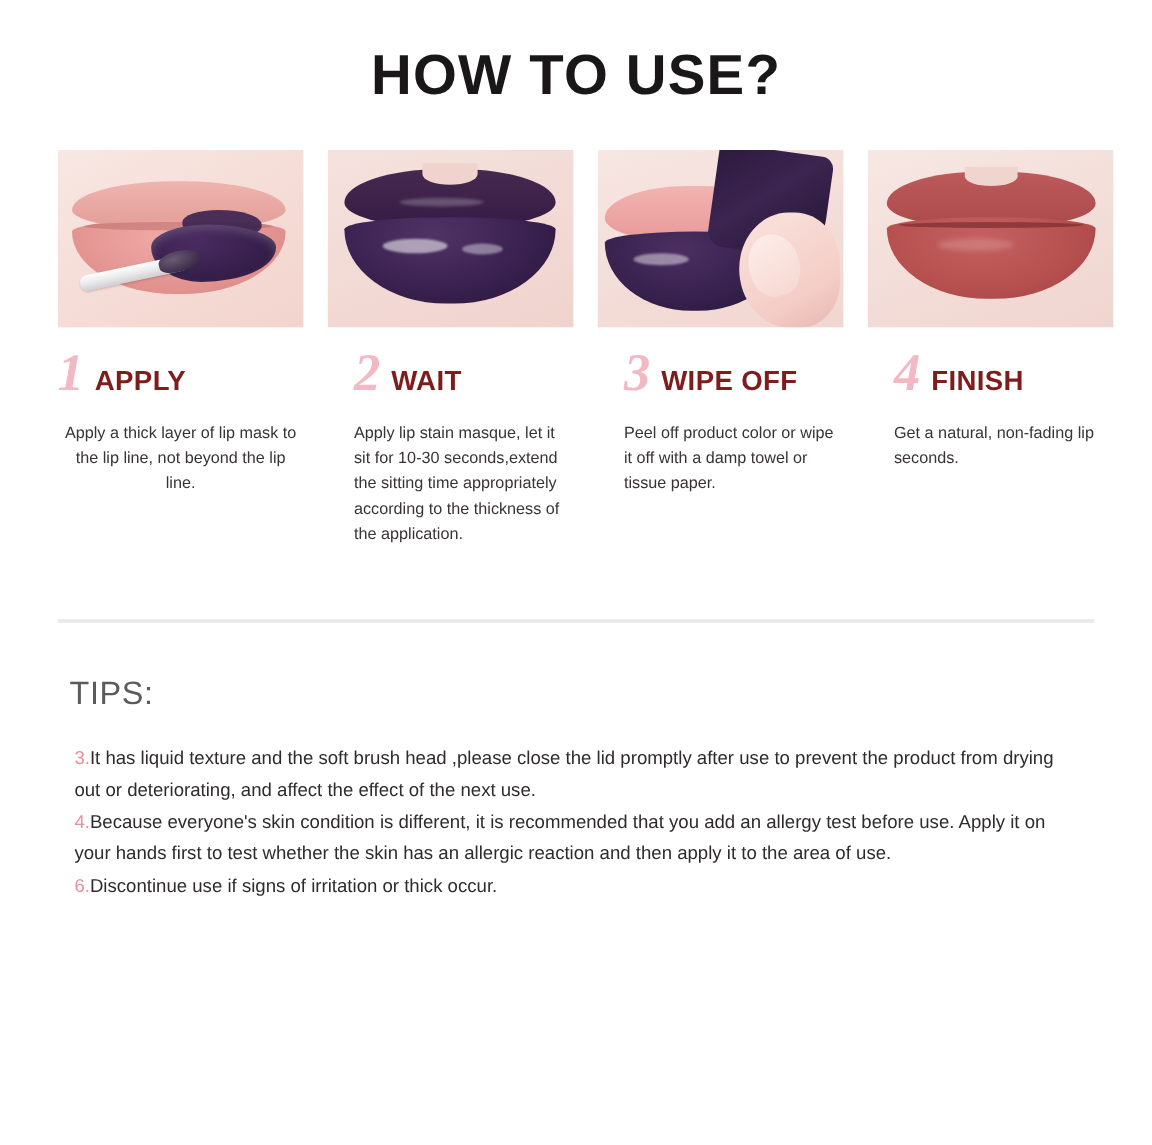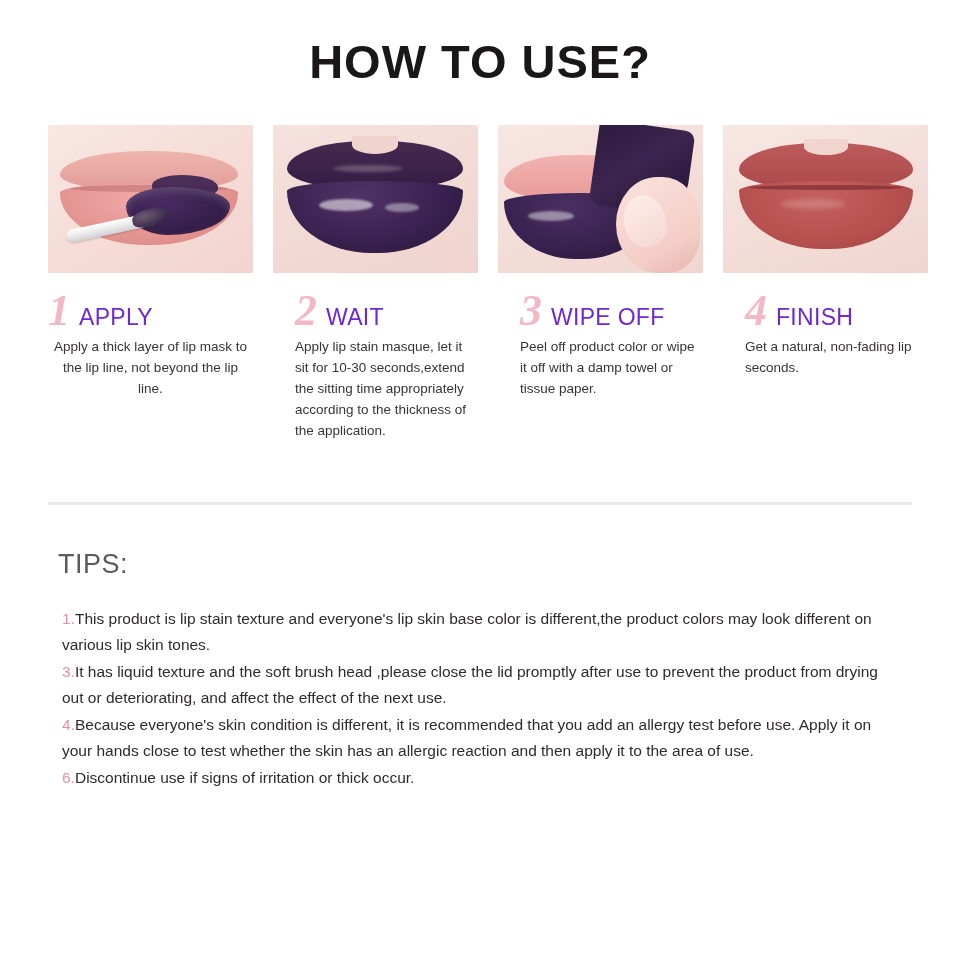--- a/index.html
+++ b/index.html
@@ -57,29 +57,29 @@
     font-family: "Liberation Serif", serif;
     font-style: italic;
     font-size: 44px;
     font-weight: bold;
     color: #f2b9c4;
     line-height: 0.9;
     margin-right: 9px;
   }
   .step-label {
     font-size: 23px;
-    font-weight: normal;
-    color: #6d28d9;
+    font-weight: bold;
+    color: #7f1d1d;
     letter-spacing: 0.3px;
   }
   .step-desc {
     font-size: 13.5px;
     line-height: 1.55;
     color: #3a3336;
-    margin-top: 6px;
+    margin-top: 20px;
   }
   .step.s1 .step-desc { text-align: center; padding: 0 4px; }
   .step.s2 .step-head { margin-left: 22px; }
   .step.s3 .step-head { margin-left: 22px; }
   .step.s4 .step-head { margin-left: 22px; }
   .step.s2 .step-desc { padding-left: 22px; }
   .step.s3 .step-desc { padding-left: 22px; }
   .step.s4 .step-desc { padding-left: 22px; }
 
   
@@ -334,26 +334,23 @@
     </div>
 
   </div>
 
   <div class="divider"></div>
 
   <div class="tips-title">TIPS:</div>
 
   <div class="tips-list">
     <div class="tip">
-      <span class="n">1.</span><span>This product is lip stain texture and everyone's lip skin base color is different,the product colors may look different on various lip skin tones.</span>
+      <span class="n">3.</span><span>It has liquid texture and the soft brush head ,please close the lid promptly after use to prevent the product from drying out or deteriorating, and affect the effect of the next use.</span>
     </div>
     <div class="tip">
-      <span class="n">3.</span><span>It has liquid texture and the soft brush head ,please close the lid promptly after use to prevent the product from drying out or deteriorating, and affect the effect of the next use.</span>
-    </div>
-    <div class="tip">
-      <span class="n">4.</span><span>Because everyone's skin condition is different, it is recommended that you add an allergy test before use. Apply it on your hands close to test whether the skin has an allergic reaction and then apply it to the area of use.</span>
+      <span class="n">4.</span><span>Because everyone's skin condition is different, it is recommended that you add an allergy test before use. Apply it on your hands first to test whether the skin has an allergic reaction and then apply it to the area of use.</span>
     </div>
     <div class="tip">
       <span class="n">6.</span><span>Discontinue use if signs of irritation or thick occur.</span>
     </div>
   </div>
 
 </div>
 
 </body></html>

